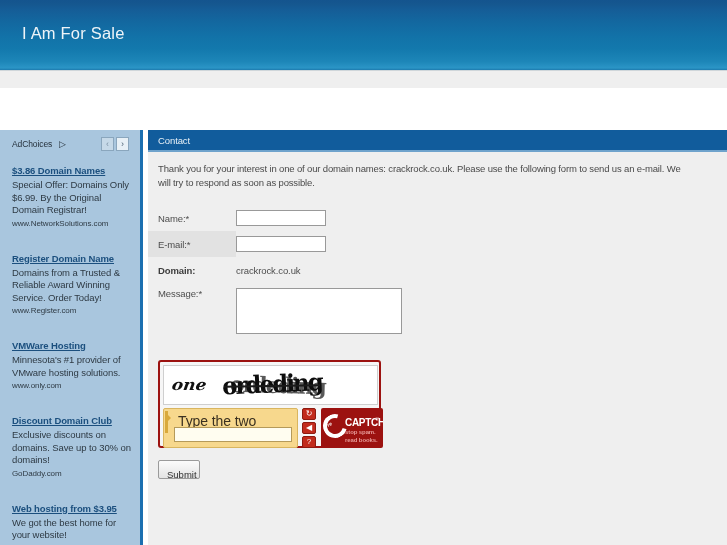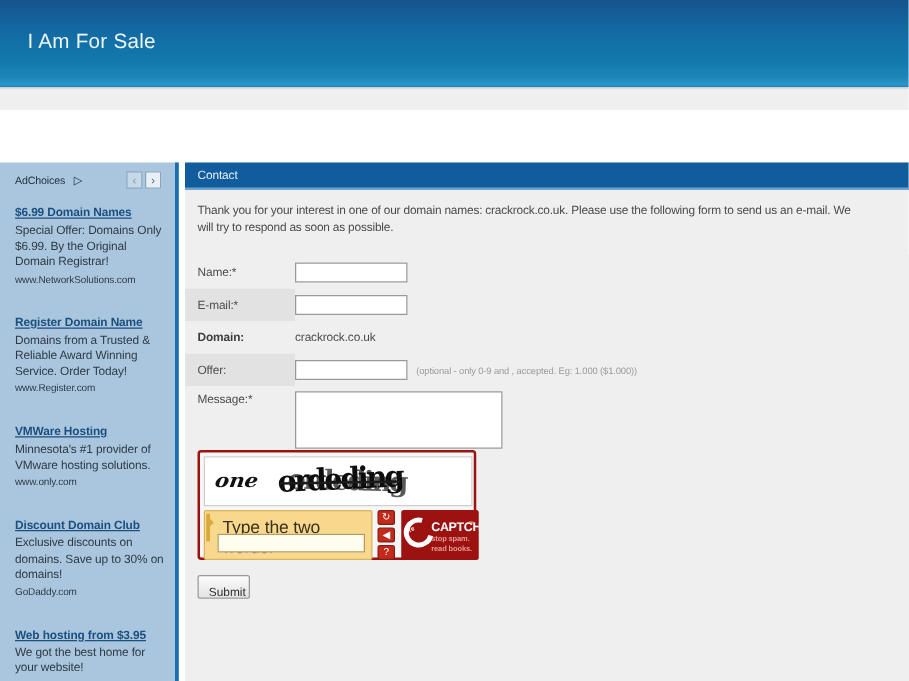--- a/index.html
+++ b/index.html
@@ -423,21 +423,21 @@
     <div class="adchoices-row">
       <span class="adchoices-label">AdChoices</span>
       <span class="adchoices-tri">▷</span>
       <div class="ad-navs">
         <div class="ad-nav prev">‹</div>
         <div class="ad-nav next">›</div>
       </div>
     </div>
 
     <div class="ad-block">
-      <a class="ad-title" href="#">$6.99 Domain Names</a>
+      <a class="ad-title" href="#">$3.86 Domain Names</a>
       <div class="ad-desc">Special Offer: Domains Only $6.99. By the Original Domain Registrar!</div>
       <div class="ad-url">www.NetworkSolutions.com</div>
     </div>
 
     <div class="ad-block">
       <a class="ad-title" href="#">Register Domain Name</a>
       <div class="ad-desc">Domains from a Trusted &amp; Reliable Award Winning Service. Order Today!</div>
       <div class="ad-url">www.Register.com</div>
     </div>
 
@@ -482,26 +482,20 @@
         <td class="fld">
           <input class="txt-input" type="text" value="" style="">
         </td>
       </tr>
       <tr>
         <td class="lbl" style="font-weight:bold;color:#3d3d3d;margin-left:16px;">Domain:</td>
         <td class="fld">
           <span class="domain-val">crackrock.co.uk</span>
         </td>
       </tr>
-      <tr class="alt">
-        <td class="lbl">Offer:</td>
-        <td class="fld">
-          <input class="txt-input" type="text" value="" style=""><span class="offer-hint">(optional - only 0-9 and , accepted. Eg: 1.000 ($1.000))</span>
-        </td>
-      </tr>
       <tr class="msg-row">
         <td class="lbl">Message:*</td>
         <td class="fld">
           <textarea class="msg-area" style=""></textarea>
         </td>
       </tr>
     </tbody>
       </table>
 
     <div class="captcha-wrap">

